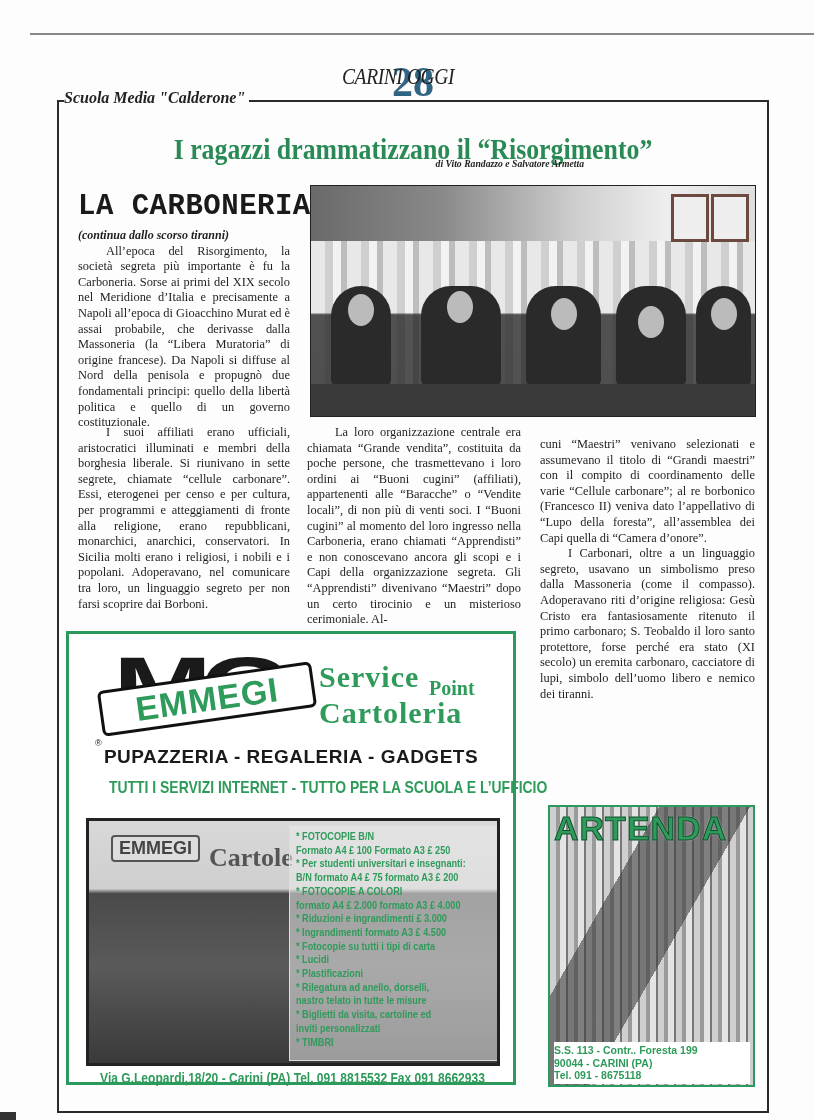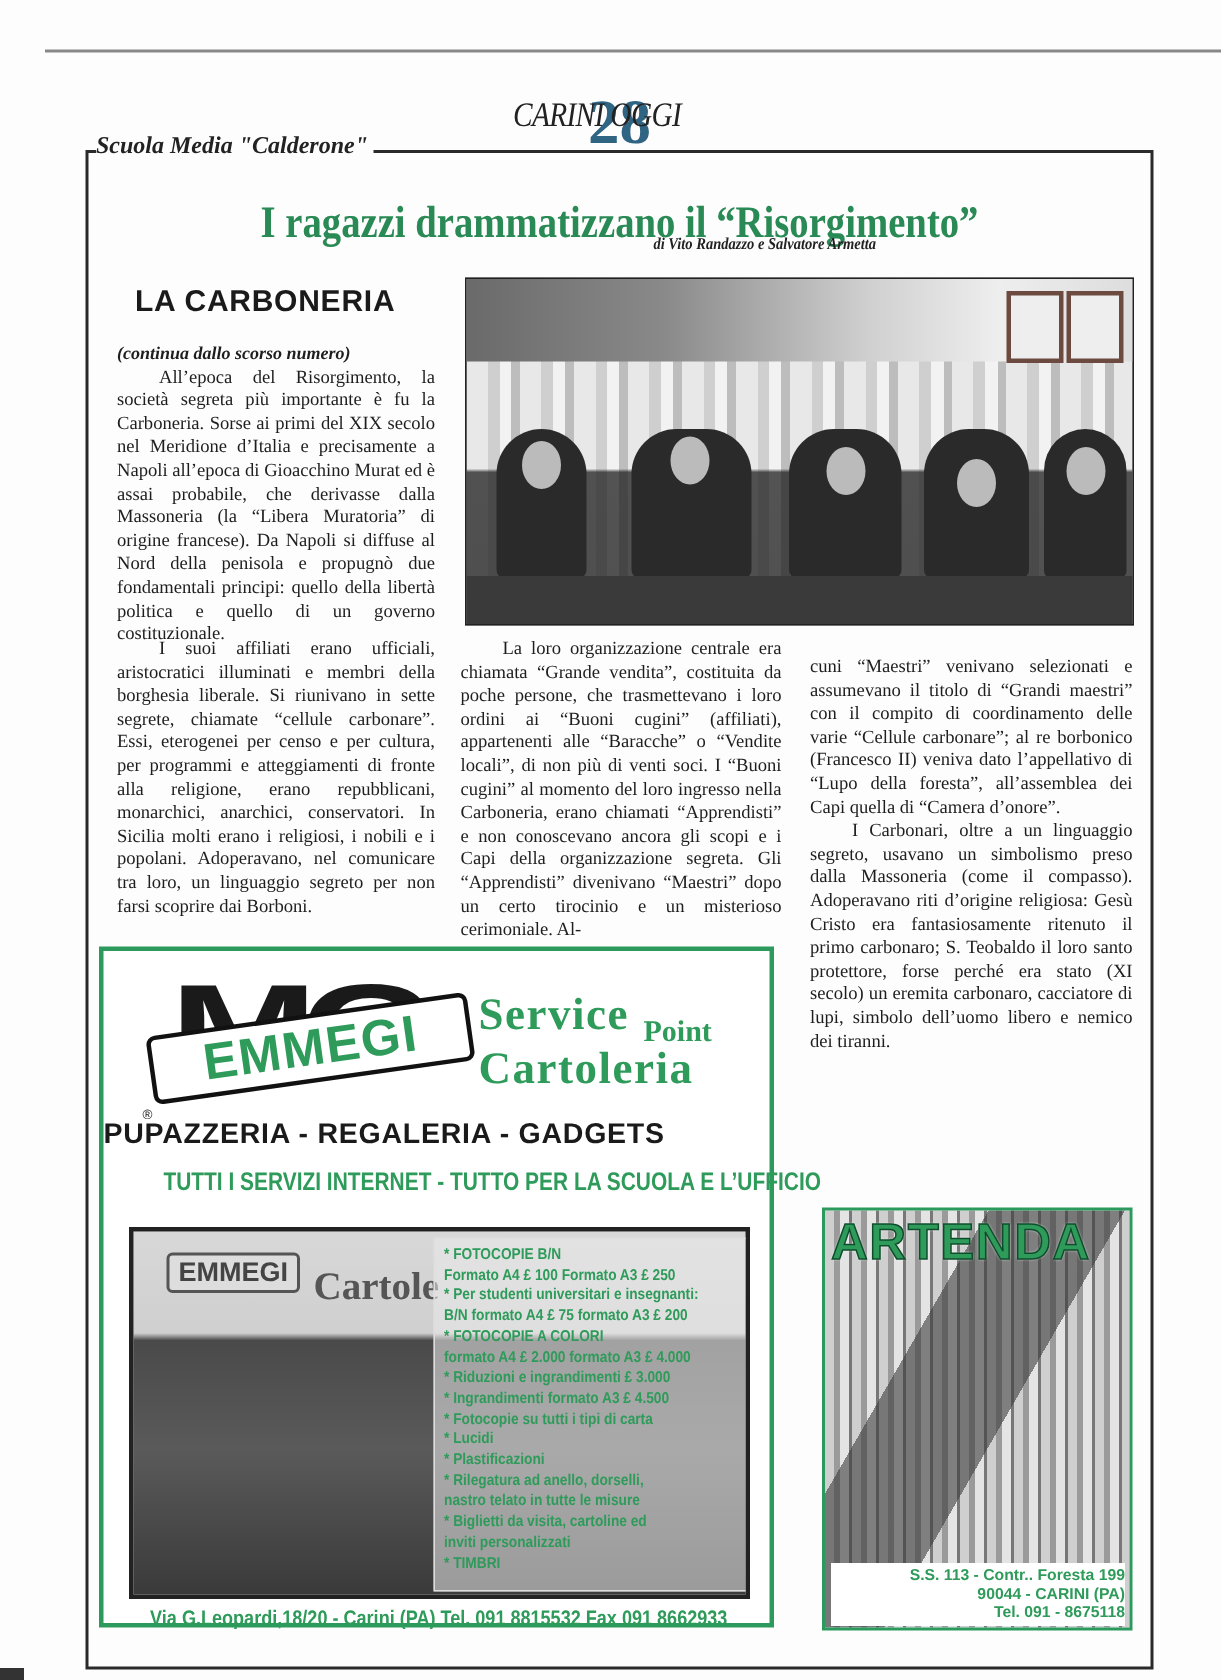--- a/index.html
+++ b/index.html
@@ -6,21 +6,21 @@
   body { width:814px; height:1120px; background:#fdfdfd; position:relative; overflow:hidden; font-family:"Liberation Serif", serif; color:#1a1a1a; }
   .top-rule { position:absolute; left:30px; top:33px; width:784px; height:2px; background:#888; }
   .masthead { position:absolute; left:330px; top:58px; width:160px; height:40px; }
   .masthead .name { position:absolute; left:12px; top:6px; font-family:"Liberation Serif", serif; font-style:italic; font-size:23px; letter-spacing:-0.5px; color:#222; transform:scaleX(0.85); transform-origin:left; white-space:nowrap; }
   .masthead .pagenum { position:absolute; left:62px; top:0px; font-family:"Liberation Serif", serif; font-weight:bold; font-size:42px; color:#0c4a6e; opacity:0.85; }
   .section-label { position:absolute; left:64px; top:89px; font-family:"Liberation Serif", serif; font-style:italic; font-weight:bold; font-size:16px; color:#222; white-space:nowrap; background:#fdfdfd; padding-right:4px; }
   .frame { position:absolute; left:57px; top:100px; width:712px; height:1013px; border:2px solid #2a2a2a; border-left-width:2px; box-sizing:border-box; }
   .headline { position:absolute; left:60px; top:112px; width:706px; text-align:center; font-family:"Liberation Serif", serif; font-weight:bold; font-size:30px; color:#2a8a55; transform:scaleX(0.86); transform-origin:center; white-space:nowrap; }
   .byline { position:absolute; left:60px; top:157px; width:706px; text-align:center; font-family:"Liberation Serif", serif; font-style:italic; font-weight:bold; font-size:11px; color:#222; transform:scaleX(0.88); }
   .byline span { position:relative; left:110px; }
-  .col-title { position:absolute; left:90px; top:190px; font-family:Liberation Sans, sans-serif; font-weight:bold; font-size:20px; letter-spacing:0.5px; color:#1a1a1a; }
+  .col-title { position:absolute; left:78px; top:190px; font-family:Liberation Mono, monospace; font-weight:bold; font-size:29px; letter-spacing:0.5px; color:#1a1a1a; }
   .col { position:absolute; font-family:"Liberation Serif", serif; font-size:12.4px; line-height:15.6px; text-align:justify; color:#1e1e1e; }
   .col p { margin:0; text-indent:28px; }
   .col p.noindent { text-indent:0; }
   .col .cont { font-style:italic; font-weight:bold; font-size:12px; display:block; text-indent:0; }
   .col1 { left:78px; top:228px; width:212px; }
   .col1b { left:78px; top:425px; width:212px; }
   .col2 { left:307px; top:425px; width:214px; }
   .col3 { left:540px; top:425px; width:215px;margin-top:12px; }
   .photo { position:absolute; left:310px; top:185px; width:444px; height:230px; border:1px solid #222; overflow:hidden;
     background:
@@ -35,35 +35,35 @@
   .ad-emmegi { position:absolute; left:66px; top:631px; width:450px; height:454px; border:3px solid #2c9a5c; box-sizing:border-box; background:#fff; }
   .logo-mg { position:absolute; left:30px; top:12px; width:200px; height:80px; }
   .logo-mg .mg { position:absolute; left:14px; top:0; font-family:"Liberation Sans", sans-serif; font-weight:bold; font-size:82px; line-height:80px; color:#1a1a1a; letter-spacing:-8px; transform:scaleX(1.45); transform-origin:left; }
   .logo-mg .ribbon { position:absolute; left:0; top:30px; width:210px; height:40px; background:#fff; border:3px solid #111; border-radius:6px; transform:rotate(-8deg); display:flex; align-items:center; justify-content:center; }
   .logo-mg .ribbon span { font-family:"Liberation Sans", sans-serif; font-weight:bold; font-size:34px; color:#2e9b5a; letter-spacing:1px; }
   .logo-mg .reg { position:absolute; left:-4px; top:92px; font-size:9px; font-family:"Liberation Sans", sans-serif; }
   .service { position:absolute; left:250px; top:12px; font-family:"Liberation Serif", serif; color:#2e9b5a;margin-top:16px; }
   .service .s1 { font-size:30px; font-weight:bold; letter-spacing:1px; line-height:30px; }
   .service .s2 { position:absolute; left:110px; top:15px; font-size:20px; font-weight:bold; }
   .service .s3 { font-size:30px; font-weight:bold; letter-spacing:1px; margin-top:6px; line-height:30px; }
-  .pupa { position:absolute; left:0; top:112px; width:100%; text-align:left; font-family:"Liberation Sans", sans-serif; font-weight:bold; font-size:19px; letter-spacing:0.5px; color:#1a1a1a; }
+  .pupa { position:absolute; left:0; top:112px; width:100%; text-align:center; font-family:"Liberation Sans", sans-serif; font-weight:bold; font-size:19px; letter-spacing:0.5px; color:#1a1a1a; }
   .tutti { position:absolute; left:0; top:144px; width:100%; text-align:center; font-family:"Liberation Sans", sans-serif; font-weight:bold; font-size:17px; color:#2e9b5a; transform:scaleX(0.82); white-space:nowrap; }
   .ad-photo { position:absolute; left:17px; top:184px; width:414px; height:248px; border:3px solid #222; box-sizing:border-box; overflow:hidden;
     background:linear-gradient(180deg,#d8d8d8 0%,#cfcfcf 28%,#4a4a4a 30%,#5a5a5a 60%,#3a3a3a 100%); }
   .ad-photo .sign { position:absolute; left:22px; top:14px; font-family:"Liberation Sans", sans-serif; font-weight:bold; font-size:18px; color:#444; border:2px solid #555; border-radius:4px; padding:1px 6px; background:#ddd; }
   .ad-photo .sign2 { position:absolute; left:120px; top:22px; font-family:"Liberation Serif", serif; font-weight:bold; font-size:26px; color:#555; }
   .ad-photo .box { position:absolute; left:200px; top:4px; width:210px; height:236px; border:1px solid #ddd; background:rgba(235,235,235,0.55); padding:4px 6px; box-sizing:border-box; }
   .ad-photo .box div { font-family:"Liberation Sans", sans-serif; font-weight:bold; font-size:10.4px; line-height:13.7px; color:#2e9b5a; white-space:nowrap; transform:scaleX(0.88); transform-origin:left; }
   .ad-footer { position:absolute; left:0; top:436px; width:100%; text-align:center; font-family:"Liberation Sans", sans-serif; font-weight:bold; font-size:14px; color:#2e9b5a; transform:scaleX(0.86); white-space:nowrap; }
   .ad-artenda { position:absolute; left:548px; top:805px; width:207px; height:282px; border:2px solid #2c9a5c; box-sizing:border-box; overflow:hidden;
     background:
       linear-gradient(120deg, rgba(255,255,255,0) 0 30%, rgba(60,60,60,0.6) 30% 55%, rgba(255,255,255,0) 55% 100%),
       repeating-linear-gradient(90deg,#cfcfcf 0 6px,#9a9a9a 6px 10px,#e4e4e4 10px 16px,#777 16px 18px); }
   .ad-artenda .brand { position:absolute; left:4px; top:2px; width:196px; text-align:left; font-family:"Liberation Sans", sans-serif; font-weight:bold; font-size:34px; color:#2e9b5a; letter-spacing:1px; -webkit-text-stroke:1px #0e4d2b; text-shadow:0 0 2px #fff; }
-  .ad-artenda .addr { position:absolute; left:4px; top:235px; width:196px; background:#fff; padding:2px 0; text-align:right; font-family:"Liberation Sans", sans-serif; font-weight:bold; font-size:10.5px; line-height:12.5px; color:#2e9b5a; }
+  .ad-artenda .addr { position:absolute; left:4px; top:235px; width:196px; background:#fff; padding:2px 0; text-align:left; font-family:"Liberation Sans", sans-serif; font-weight:bold; font-size:10.5px; line-height:12.5px; color:#2e9b5a; }
   .corner-mark { position:absolute; left:0; top:1112px; width:16px; height:8px; background:#333; }
 </style>
 </head>
 <body>
 
 <div class="top-rule"></div>
 
 <div class="masthead">
   <span class="pagenum">28</span>
   <span class="name">CARINI OGGI</span>
@@ -71,21 +71,21 @@
 
 <div class="frame"></div>
 <div class="section-label">Scuola Media "Calderone"</div>
 
 <h1 class="headline">I ragazzi drammatizzano il “Risorgimento”</h1>
 <div class="byline"><span>di Vito Randazzo e Salvatore Armetta</span></div>
 
 <div class="col-title">LA CARBONERIA</div>
 
 <div class="col col1">
-  <span class="cont">(continua dallo scorso numero)</span>
+  <span class="cont">(continua dallo scorso tiranni)</span>
   <p>All’epoca del Risorgimento, la società segreta più importante è fu la Carboneria. Sorse ai primi del XIX secolo nel Meridione d’Italia e precisamente a Napoli all’epoca di Gioacchino Murat ed è assai probabile, che derivasse dalla Massoneria (la “Libera Muratoria” di origine francese). Da Napoli si diffuse al Nord della penisola e propugnò due fondamentali principi: quello della libertà politica e quello di un governo costituzionale.</p>
 </div>
 
 <div class="photo">
   <div class="wall"></div>
   <div class="frame-pic" style="left:360px"></div>
   <div class="frame-pic" style="left:400px"></div>
   <div class="person" style="left:20px"></div>
   <div class="head" style="left:37px;top:108px"></div>
   <div class="person" style="left:110px;width:80px"></div>

